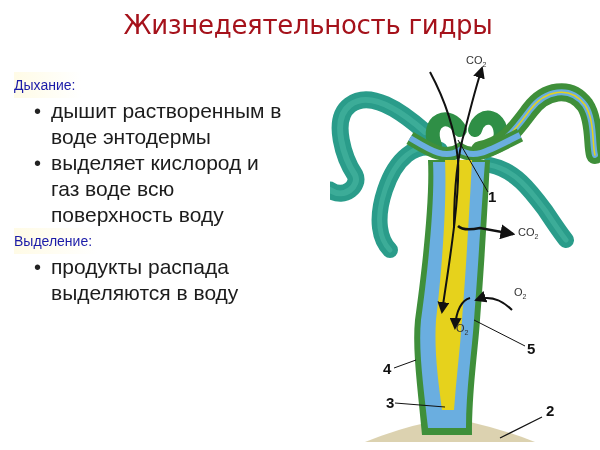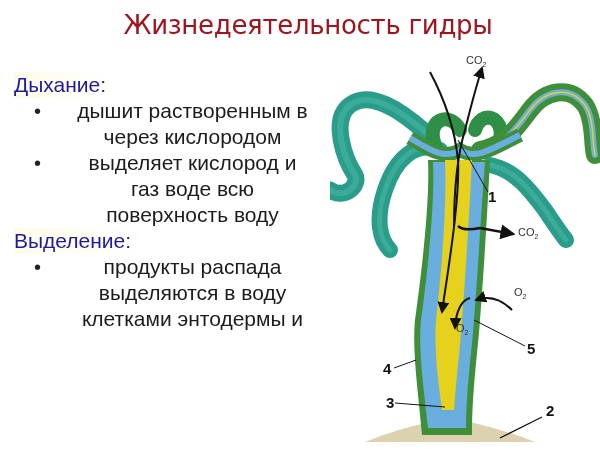--- a/index.html
+++ b/index.html
@@ -1,57 +1,56 @@
 <!DOCTYPE html>
 <html><head>
 <meta charset="utf-8">
 <style>
   html, body { margin: 0; padding: 0; }
   body { width: 600px; height: 450px; background: #ffffff; position: relative; overflow: hidden;
          font-family: "Liberation Sans", sans-serif; }
   .title { position: absolute; left: 0; top: 10px; width: 600px; text-align: center;
            font-family: "DejaVu Sans", sans-serif; font-size: 26px; color: #a5121b; letter-spacing: -0.3px; margin-left: 8px; }
   .text-col { position: absolute; left: 14px; top: 72px; width: 320px; }
-  .heading { font-size: 21px; color: #1b1ba8; line-height: 26px; display: inline-block;
+  .heading { font-size: 14px; color: #1b1ba8; line-height: 26px; display: inline-block;
              background: linear-gradient(90deg, #fffbe6, #ffffff); padding-right: 6px; }
-  .bullets { list-style: none; margin: 0; padding: 0; text-align: center; }
+  .bullets { list-style: none; margin: 0; padding: 0; }
   .bullet { position: relative; padding-left: 37px; font-size: 21px; color: #1c1c1c; line-height: 26px; }
   .bullet::before { content: "\2022"; position: absolute; left: 20px; top: 0; font-size: 20px; color: #222; }
   .diagram { position: absolute; left: 330px; top: 50px; width: 270px; height: 400px; }
   .label { position: absolute; font-family: "Liberation Sans", sans-serif; font-weight: bold; font-size: 15px; color: #111; }
   .gas { position: absolute; font-family: "Liberation Sans", sans-serif; font-size: 11px; color: #333; }
   .gas sub { font-size: 7px; }
 </style>
 </head>
 <body>
 
 <div class="title">Жизнедеятельность гидры</div>
 
 <div class="text-col">
   <div>
     <div class="heading">Дыхание:</div>
     <ul class="bullets">
       <li class="bullet">
         <div>дышит растворенным в</div>
-        <div>через кислородом</div>
+        <div>воде энтодермы</div>
       </li>
       <li class="bullet">
         <div>выделяет кислород и</div>
         <div>газ воде всю</div>
         <div>поверхность воду</div>
       </li>
     </ul>
   </div>
   <div>
     <div class="heading">Выделение:</div>
     <ul class="bullets">
       <li class="bullet">
         <div>продукты распада</div>
         <div>выделяются в воду</div>
-        <div>клетками энтодермы и</div>
       </li>
     </ul>
   </div>
 </div>
 
 <div class="diagram">
   <svg width="270" height="400" viewBox="0 0 270 400">
     <defs>
       <marker id="arr" markerWidth="6" markerHeight="6" refX="5" refY="3" orient="auto">
         <path d="M0,0 L6,3 L0,6 Z" fill="#111"></path>

